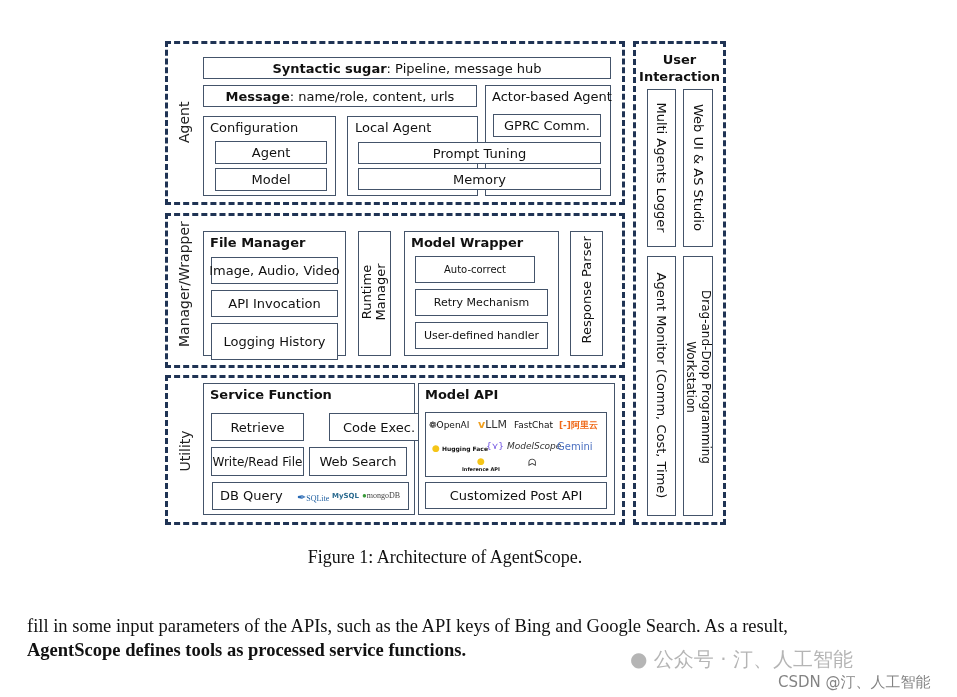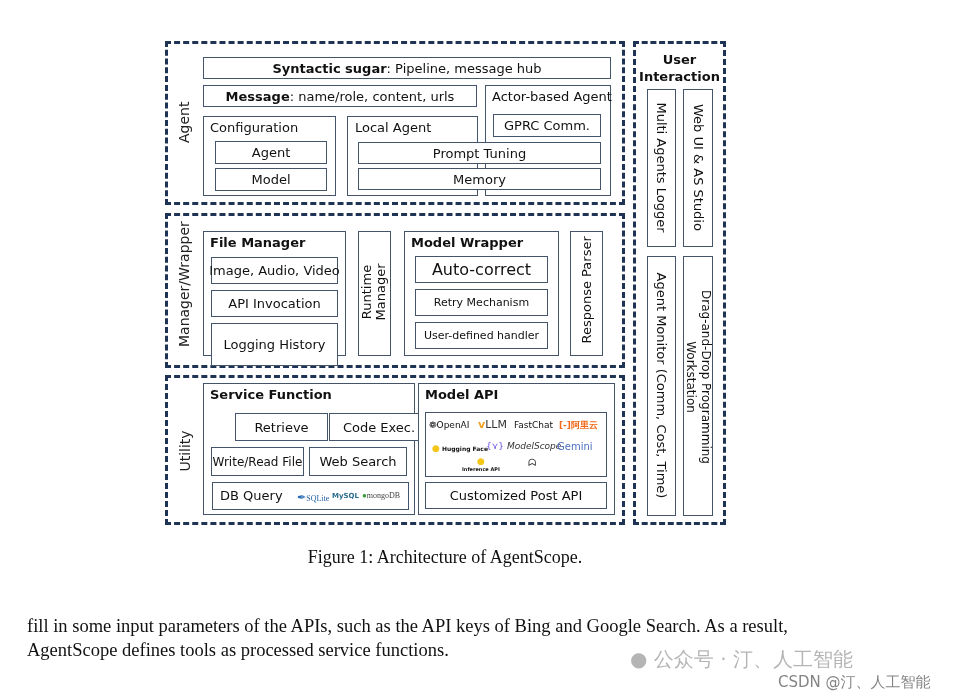--- a/index.html
+++ b/index.html
@@ -46,43 +46,43 @@
 <div class="abs box ctr" style="left:358px;top:142px;width:243px;height:22px;">Prompt Tuning</div>
 <div class="abs box ctr" style="left:358px;top:168px;width:243px;height:22px;">Memory</div>
 
 <div class="abs dash" style="left:165px;top:213px;width:460px;height:155px;"></div>
 <div class="vert-up" style="left:127px;top:282px;width:114px;text-align:center;">Manager/Wrapper</div>
 
 <div class="abs box" style="left:203px;top:231px;width:143px;height:125px;"></div>
 <div class="lbl b" style="left:210px;top:235px;">File Manager</div>
 <div class="abs box ctr" style="left:211px;top:257px;width:127px;height:27px;">Image, Audio, Video</div>
 <div class="abs box ctr" style="left:211px;top:290px;width:127px;height:27px;">API Invocation</div>
-<div class="abs box ctr" style="left:211px;top:323px;width:127px;height:43px;">Logging History</div>
+<div class="abs box ctr" style="left:211px;top:323px;width:127px;height:37px;">Logging History</div>
 
 <div class="abs box" style="left:358px;top:231px;width:33px;height:125px;"></div>
 <div class="vert-up" style="left:324px;top:278px;width:100px;text-align:center;line-height:14px;font-size:13px;color:#111;">
   <span>Runtime</span><br>
   <span>Manager</span>
 </div>
 
 <div class="abs box" style="left:404px;top:231px;width:155px;height:125px;"></div>
 <div class="lbl b" style="left:411px;top:235px;">Model Wrapper</div>
-<div class="abs box ctr" style="left:415px;top:256px;width:133px;height:27px;font-size:16px;">Auto-correct</div>
+<div class="abs box ctr" style="left:415px;top:256px;width:120px;height:27px;font-size:10px;">Auto-correct</div>
 <div class="abs box ctr" style="left:415px;top:289px;width:133px;height:27px;font-size:11px;">Retry Mechanism</div>
 <div class="abs box ctr" style="left:415px;top:322px;width:133px;height:27px;font-size:11px;">User-defined handler</div>
 
 <div class="abs box" style="left:570px;top:231px;width:33px;height:125px;"></div>
 <div class="vert-up" style="left:536px;top:286px;width:100px;text-align:center;font-size:13px;color:#111;">Response Parser</div>
 
 <div class="abs dash" style="left:165px;top:375px;width:460px;height:150px;"></div>
 <div class="vert-up" style="left:160px;top:443px;width:50px;text-align:center;">Utility</div>
 
 <div class="abs box" style="left:203px;top:383px;width:212px;height:132px;"></div>
 <div class="lbl b" style="left:210px;top:387px;">Service Function</div>
-<div class="abs box ctr" style="left:211px;top:413px;width:93px;height:28px;margin-left:24px;">Retrieve</div>
+<div class="abs box ctr" style="left:211px;top:413px;width:93px;height:28px;">Retrieve</div>
 <div class="abs box ctr" style="left:309px;top:413px;width:100px;height:28px;margin-left:20px;">Code Exec.</div>
 <div class="abs box ctr" style="left:211px;top:447px;width:93px;height:29px;font-size:12px;">Write/Read File</div>
 <div class="abs box ctr" style="left:309px;top:447px;width:98px;height:29px;">Web Search</div>
 <div class="abs box" style="left:212px;top:482px;width:197px;height:28px;"></div>
 <div class="lbl" style="left:220px;top:488px;">DB Query</div>
 <div class="logo serif" style="left:297px;top:491px;color:#1f5fa0;"><span style="color:#2a6bb5;font-size:11px;">✒</span><span>SQLite</span></div>
 <div class="logo b" style="left:332px;top:492px;color:#2a6a8f;font-size:7px;">MySQL</div>
 <div class="logo serif" style="left:362px;top:491px;color:#444;"><span style="color:#3a9a3a;">●</span><span>mongoDB</span></div>
 
 <div class="abs box" style="left:418px;top:383px;width:197px;height:132px;"></div>
@@ -113,17 +113,17 @@
 <div class="abs box" style="left:683px;top:256px;width:30px;height:260px;"></div>
 <div class="vert-down" style="left:598px;top:362px;width:200px;line-height:15px;font-size:12px;">
   <span>Drag-and-Drop Programming</span><br>
   <span>Workstation</span>
 </div>
 
 <div class="abs serif" style="left:0;top:547px;width:890px;text-align:center;font-size:18px;">Figure 1: Architecture of AgentScope.</div>
 
 <div class="abs serif" style="left:27px;top:614px;width:900px;font-size:18.5px;line-height:24px;">
   <div style="white-space:nowrap;">fill in some input parameters of the APIs, such as the API keys of Bing and Google Search. As a result,</div>
-  <div style="white-space:nowrap;">AgentScope defines tools as processed service functions.</div>
+  <div style="white-space:nowrap;font-weight:bold;">AgentScope defines tools as processed service functions.</div>
 </div>
 
 <div class="wm" style="left:630px;top:646px;font-size:20px;"><span>●</span> <span>公众号 · 汀、人工智能</span></div>
 <div class="wm" style="left:778px;top:673px;font-size:15px;color:rgba(90,90,90,0.75);">CSDN @汀、人工智能</div>
 
 </body></html>

